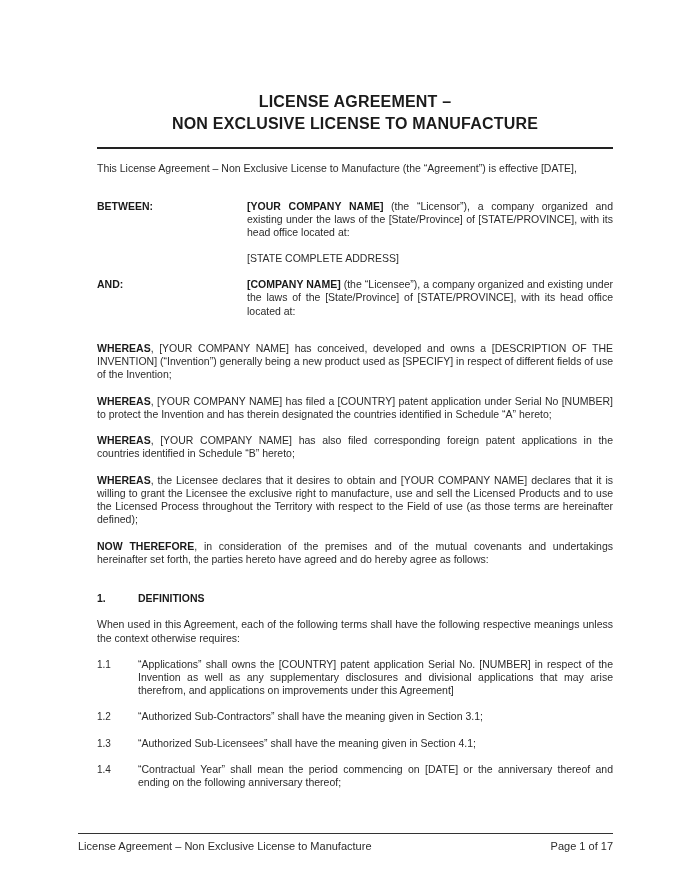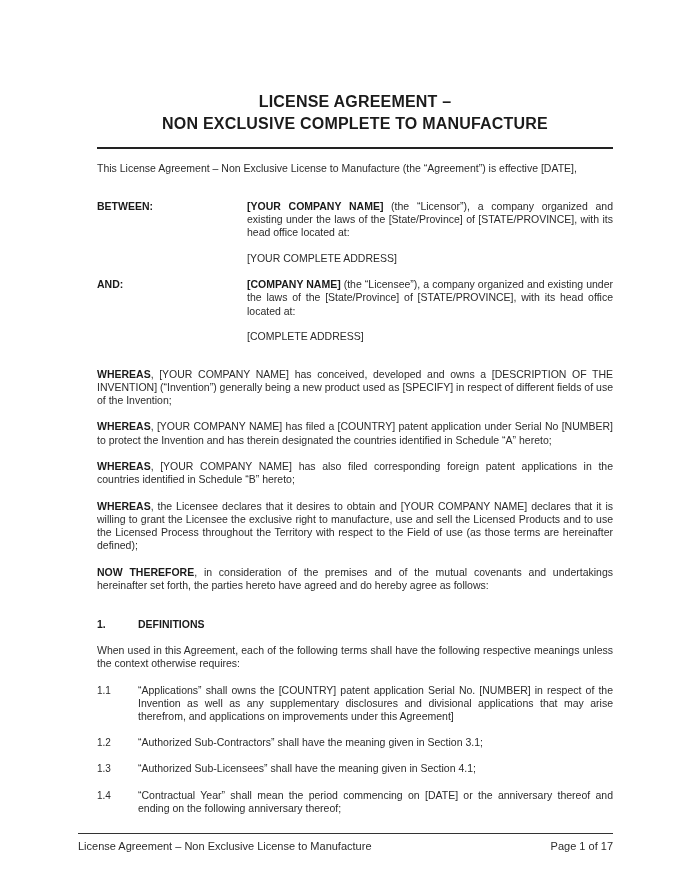--- a/index.html
+++ b/index.html
@@ -90,40 +90,39 @@
   }
 </style>
 </head>
 <body>
 
 <div class="page">
   <div class="content">
 
     <h1 class="title">
       <span>LICENSE AGREEMENT –</span>
-      <span>NON EXCLUSIVE COMPLETE TO MANUFACTURE</span>
+      <span>NON EXCLUSIVE LICENSE TO MANUFACTURE</span>
     </h1>
 
     <div class="rule"></div>
 
     <p class="para intro">This License Agreement – Non Exclusive License to Manufacture (the “Agreement”) is effective [DATE],</p>
 
     <div class="party-row first">
       <div class="party-label">BETWEEN:</div>
       <div class="party-body">
         <p class="para"><b>[YOUR COMPANY NAME]</b><span> (the “Licensor”), a company organized and existing under the laws of the [State/Province] of [STATE/PROVINCE], with its head office located at:</span></p>
-        <p class="para party-address">[YOUR COMPLETE ADDRESS]</p>
+        <p class="para party-address">[STATE COMPLETE ADDRESS]</p>
       </div>
     </div>
 
     <div class="party-row second">
       <div class="party-label">AND:</div>
       <div class="party-body">
         <p class="para"><b>[COMPANY NAME]</b><span> (the “Licensee”), a company organized and existing under the laws of the [State/Province] of [STATE/PROVINCE], with its head office located at:</span></p>
-        <p class="para party-address">[COMPLETE ADDRESS]</p>
       </div>
     </div>
 
     <p class="para recital first"><b>WHEREAS</b><span>, [YOUR COMPANY NAME] has conceived, developed and owns a [DESCRIPTION OF THE INVENTION] (“Invention”) generally being a new product used as [SPECIFY] in respect of different fields of use of the Invention;</span></p>
 
     <p class="para recital"><b>WHEREAS</b><span>, [YOUR COMPANY NAME] has filed a [COUNTRY] patent application under Serial No [NUMBER] to protect the Invention and has therein designated the countries identified in Schedule “A” hereto;</span></p>
 
     <p class="para recital"><b>WHEREAS</b><span>, [YOUR COMPANY NAME] has also filed corresponding foreign patent applications in the countries identified in Schedule “B” hereto;</span></p>
 
     <p class="para recital"><b>WHEREAS</b><span>, the Licensee declares that it desires to obtain and [YOUR COMPANY NAME] declares that it is willing to grant the Licensee the exclusive right to manufacture, use and sell the Licensed Products and to use the Licensed Process throughout the Territory with respect to the Field of use (as those terms are hereinafter defined);</span></p>

